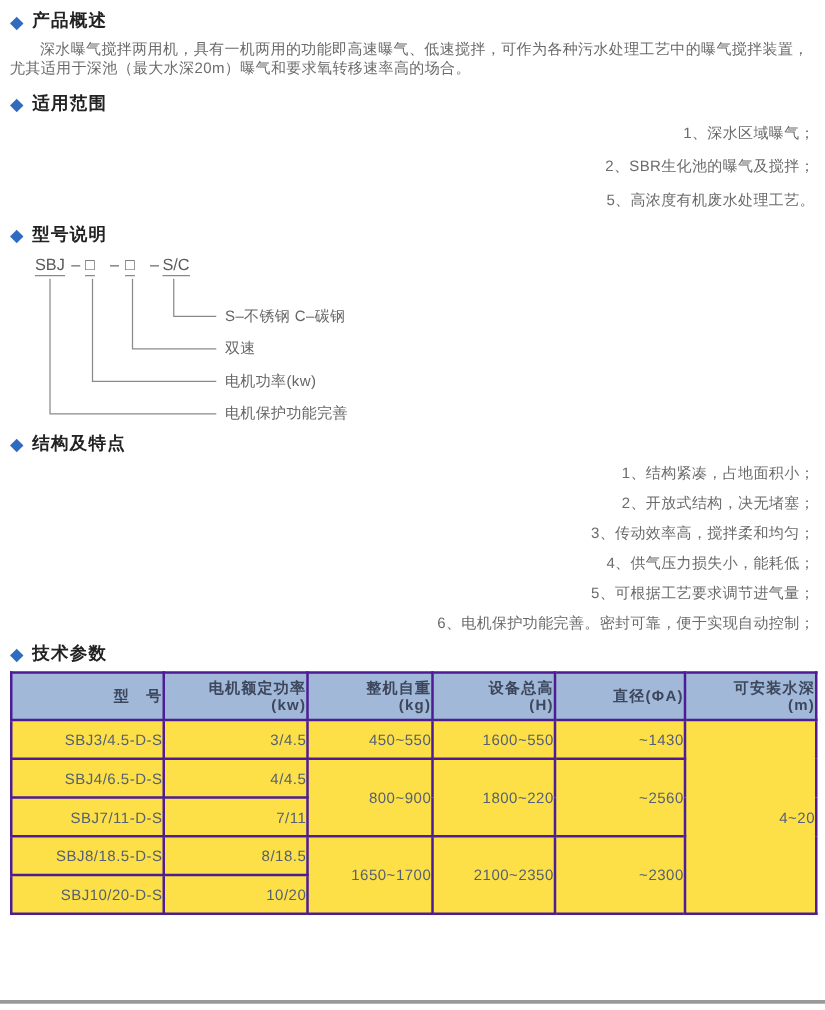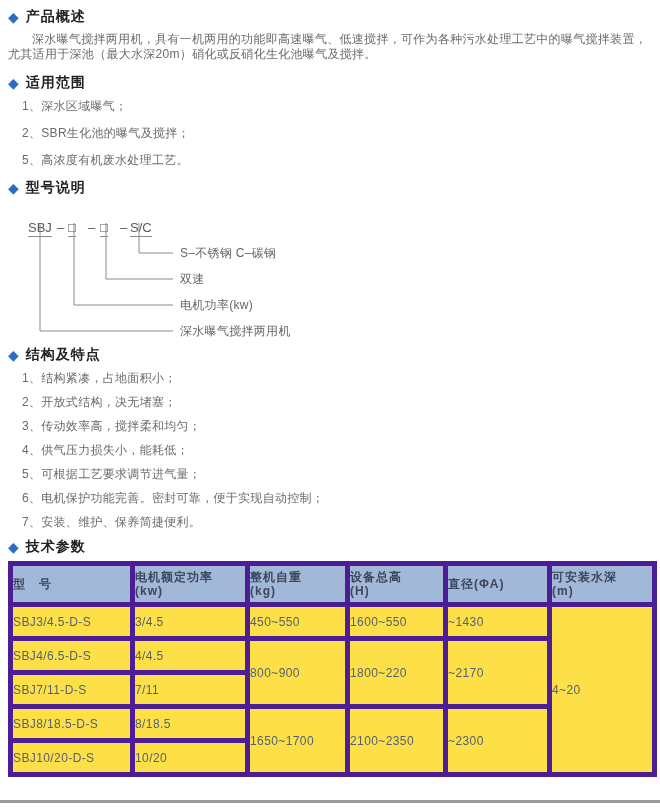--- a/index.html
+++ b/index.html
@@ -41,21 +41,21 @@
   .overview-body {
     margin: 6px 0 0 0;
     font-size: 12px;
     line-height: 15px;
     color: #6b6b6b;
     text-indent: 2em;
     letter-spacing: 0.3px;
   }
 
   
-  .num-list { margin: 6px 0 0 0; padding: 0 0 0 14px; list-style: none; }
+  .num-list { margin: 6px 0 0 0; padding: 0 0 0 14px; list-style: none; text-align: right; }
   .num-list li {
     font-size: 12px;
     color: #6b6b6b;
     letter-spacing: 0.3px;
   }
   .num-list.scope li { height: 16px; line-height: 16px; margin-bottom: 11px; }
   .num-list.features li { height: 16px; line-height: 16px; margin-bottom: 8px; }
 
   .sec { margin: 0; }
   .sec-scope    { margin-top: 12px; }
@@ -69,21 +69,20 @@
     margin-top: 7px;
     height: 134px;
     width: 644px;
   }
   .code-part, .code-sep {
     position: absolute;
     top: 0;
     font-size: 13px;
     line-height: 15px;
     color: #5a5a5a;
-    margin-top: 16px;
   }
   .code-part { border-bottom: 1px solid #8a8a8a; padding-bottom: 1px; }
   .diagram-label {
     position: absolute;
     left: 172px;
     transform: translateY(-50%);
     font-size: 12px;
     color: #666666;
     white-space: nowrap;
     letter-spacing: 0.3px;
@@ -92,22 +91,22 @@
 
   
   .specs-table {
     margin-top: 5px;
     border-collapse: collapse;
     width: 644px;
     table-layout: fixed;
     border-bottom: 2px solid #b3c3d6;
   }
   .specs-table th, .specs-table td {
-    border: 5px solid #4c1d95;
-    text-align: left;
+    border: 2px solid #4c1d95;
+    text-align: right;
     vertical-align: middle;
     padding: 0;
   }
   .specs-table th {
     background: #a2b8d8;
     color: #3c465c;
     font-size: 12px;
     font-weight: bold;
     height: 36px;
     white-space: pre-line;
@@ -134,21 +133,21 @@
 </head>
 <body>
 
 <div class="page">
 
   <div class="sec sec-overview">
     <div class="heading">
       <span class="diamond">◆</span>
       <span class="heading-text">产品概述</span>
     </div>
-    <p class="overview-body">深水曝气搅拌两用机，具有一机两用的功能即高速曝气、低速搅拌，可作为各种污水处理工艺中的曝气搅拌装置，尤其适用于深池（最大水深20m）硝化或反硝化生化池曝气及搅拌。</p>
+    <p class="overview-body">深水曝气搅拌两用机，具有一机两用的功能即高速曝气、低速搅拌，可作为各种污水处理工艺中的曝气搅拌装置，尤其适用于深池（最大水深20m）曝气和要求氧转移速率高的场合。</p>
   </div>
 
   <div class="sec sec-scope">
     <div class="heading">
       <span class="diamond">◆</span>
       <span class="heading-text">适用范围</span>
     </div>
     <ul class="num-list scope">
       <li>1、深水区域曝气；</li>
       <li>2、SBR生化池的曝气及搅拌；</li>
@@ -173,37 +172,36 @@
       <svg class="connector-svg" width="644" height="134">
         <polyline points="131,19 131,49 165,49" fill="none" stroke="#8a8a8a" stroke-width="1"></polyline>
         <polyline points="98,19 98,75 165,75" fill="none" stroke="#8a8a8a" stroke-width="1"></polyline>
         <polyline points="66,19 66,101 165,101" fill="none" stroke="#8a8a8a" stroke-width="1"></polyline>
         <polyline points="32,19 32,127 165,127" fill="none" stroke="#8a8a8a" stroke-width="1"></polyline>
       </svg>
 
       <div class="diagram-label" style="top:49px">S–不锈钢 C–碳钢</div>
       <div class="diagram-label" style="top:75px">双速</div>
       <div class="diagram-label" style="top:101px">电机功率(kw)</div>
-      <div class="diagram-label" style="top:127px">深水曝气搅拌两用机</div>
+      <div class="diagram-label" style="top:127px">电机保护功能完善</div>
     </div>
   </div>
 
   <div class="sec sec-features">
     <div class="heading">
       <span class="diamond">◆</span>
       <span class="heading-text">结构及特点</span>
     </div>
     <ul class="num-list features">
       <li>1、结构紧凑，占地面积小；</li>
       <li>2、开放式结构，决无堵塞；</li>
       <li>3、传动效率高，搅拌柔和均匀；</li>
       <li>4、供气压力损失小，能耗低；</li>
       <li>5、可根据工艺要求调节进气量；</li>
       <li>6、电机保护功能完善。密封可靠，便于实现自动控制；</li>
-      <li>7、安装、维护、保养简捷便利。</li>
     </ul>
   </div>
 
   <div class="sec sec-specs">
     <div class="heading">
       <span class="diamond">◆</span>
       <span class="heading-text">技术参数</span>
     </div>
 
     <table class="specs-table">
@@ -236,21 +234,21 @@
           <td>450~550</td>
           <td>1600~550</td>
           <td>~1430</td>
           <td rowspan="5">4~20</td>
         </tr>
         <tr>
           <td>SBJ4/6.5-D-S</td>
           <td>4/4.5</td>
           <td rowspan="2">800~900</td>
           <td rowspan="2">1800~220</td>
-          <td rowspan="2">~2170</td>
+          <td rowspan="2">~2560</td>
         </tr>
         <tr>
           <td>SBJ7/11-D-S</td>
           <td>7/11</td>
         </tr>
         <tr>
           <td>SBJ8/18.5-D-S</td>
           <td>8/18.5</td>
           <td rowspan="2">1650~1700</td>
           <td rowspan="2">2100~2350</td>

